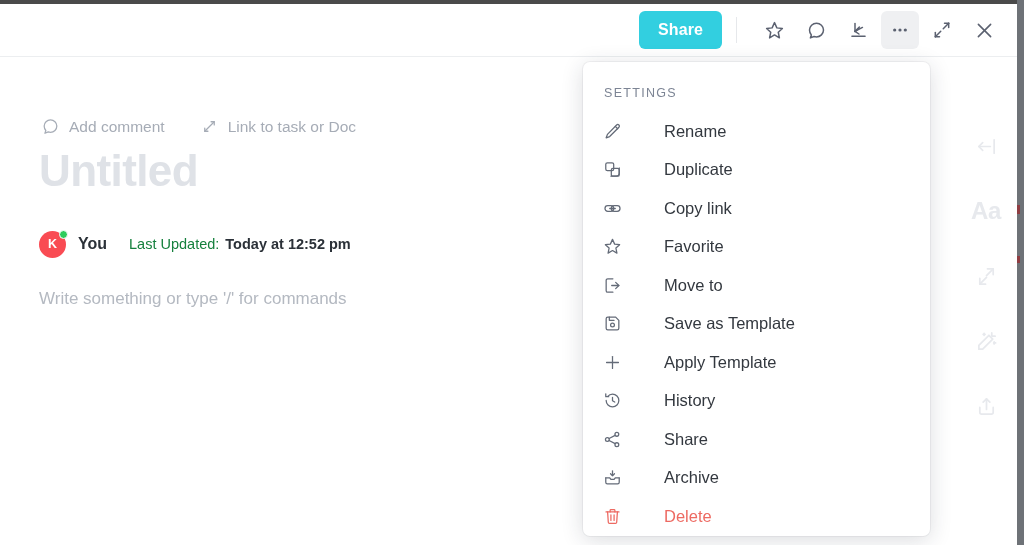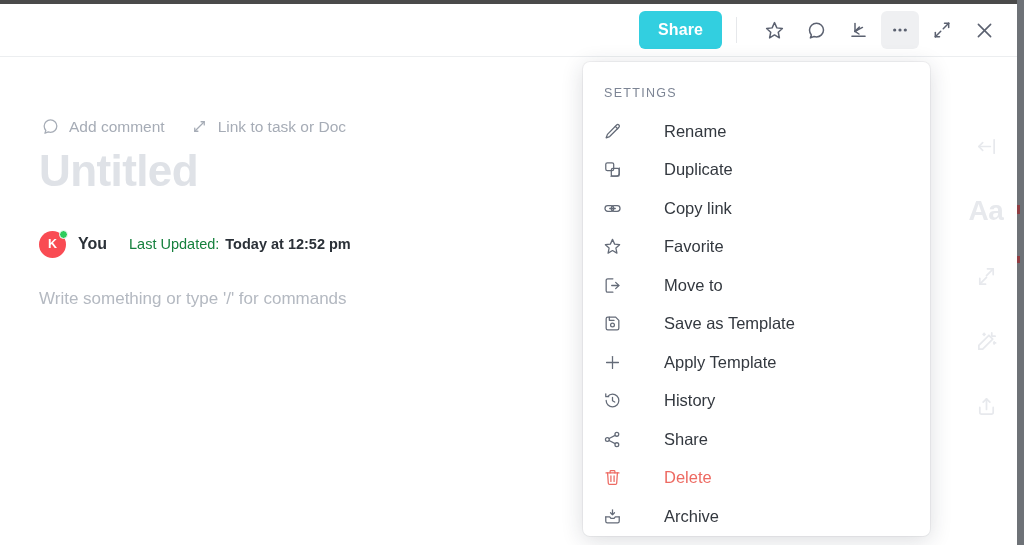--- a/index.html
+++ b/index.html
@@ -104,21 +104,21 @@
     height: 488px;
     background: #ffffff;
   }
 
   .doc-actions {
     position: absolute;
     top: 60px;
     left: 41px;
     display: flex;
     align-items: center;
-    gap: 25px;
+    gap: 35px;
   }
   .doc-action {
     display: flex;
     align-items: center;
     gap: 9px;
     color: #a6acb6;
     font-size: 15.5px;
     cursor: pointer;
   }
   .doc-action svg { display: block; flex: none; }
@@ -218,21 +218,21 @@
     height: 32px;
     display: flex;
     align-items: center;
     justify-content: center;
     color: #e7e9ed;
     cursor: pointer;
     border-radius: 6px;
   }
   .rail-btn svg { display: block; }
   .rail-aa {
-    font-size: 28px;
+    font-size: 24px;
     font-weight: bold;
     color: #e7e9ed;
     letter-spacing: -.3px;
     line-height: 1;
   }
 
   
   .menu {
     position: absolute;
     top: 62px;
@@ -524,45 +524,45 @@
           <circle cx="17.5" cy="5.5" r="2.4"></circle>
           <circle cx="5.5" cy="12" r="2.4"></circle>
           <circle cx="17.5" cy="18.5" r="2.4"></circle>
           <path d="M7.7 10.8l7.6-4"></path>
           <path d="M7.7 13.2l7.6 4"></path>
         </svg>
       </span>
       <span class="mi-label">Share</span>
     </div>
 
+    <div class="menu-item">
+      <span class="mi-icon">
+        <svg width="19" height="19" viewBox="0 0 24 24" fill="none" stroke="currentColor" stroke-width="1.6" stroke-linecap="round" stroke-linejoin="round">
+          <path d="M3.5 12.5V18a2 2 0 002 2h13a2 2 0 002-2v-5.5"></path>
+          <path d="M3.5 12.5h5l1.5 2h4l1.5-2h5"></path>
+          <path d="M12 3.5v6"></path>
+          <path d="M9.5 7.2L12 9.7l2.5-2.5"></path>
+        </svg>
+      </span>
+      <span class="mi-label">Archive</span>
+    </div>
+
     <div class="menu-item danger">
       <span class="mi-icon">
         <svg width="19" height="19" viewBox="0 0 24 24" fill="none" stroke="currentColor" stroke-width="1.6" stroke-linecap="round" stroke-linejoin="round">
           <path d="M3.8 6.2h16.4"></path>
           <path d="M9 6.2V4.3a1 1 0 011-1h4a1 1 0 011 1v1.9"></path>
           <path d="M5.8 6.2l.9 13a1.5 1.5 0 001.5 1.4h7.6a1.5 1.5 0 001.5-1.4l.9-13"></path>
           <path d="M10 10v7"></path>
             <path d="M14 10v7"></path>
         </svg>
       </span>
       <span class="mi-label">Delete</span>
     </div>
 
-    <div class="menu-item">
-      <span class="mi-icon">
-        <svg width="19" height="19" viewBox="0 0 24 24" fill="none" stroke="currentColor" stroke-width="1.6" stroke-linecap="round" stroke-linejoin="round">
-          <path d="M3.5 12.5V18a2 2 0 002 2h13a2 2 0 002-2v-5.5"></path>
-          <path d="M3.5 12.5h5l1.5 2h4l1.5-2h5"></path>
-          <path d="M12 3.5v6"></path>
-          <path d="M9.5 7.2L12 9.7l2.5-2.5"></path>
-        </svg>
-      </span>
-      <span class="mi-label">Archive</span>
-    </div>
-
   </div>
 
   <div class="window-right-bar">
     <div class="mark-a"></div>
     <div class="mark-b"></div>
   </div>
 
 </div>
 
 </body></html>

